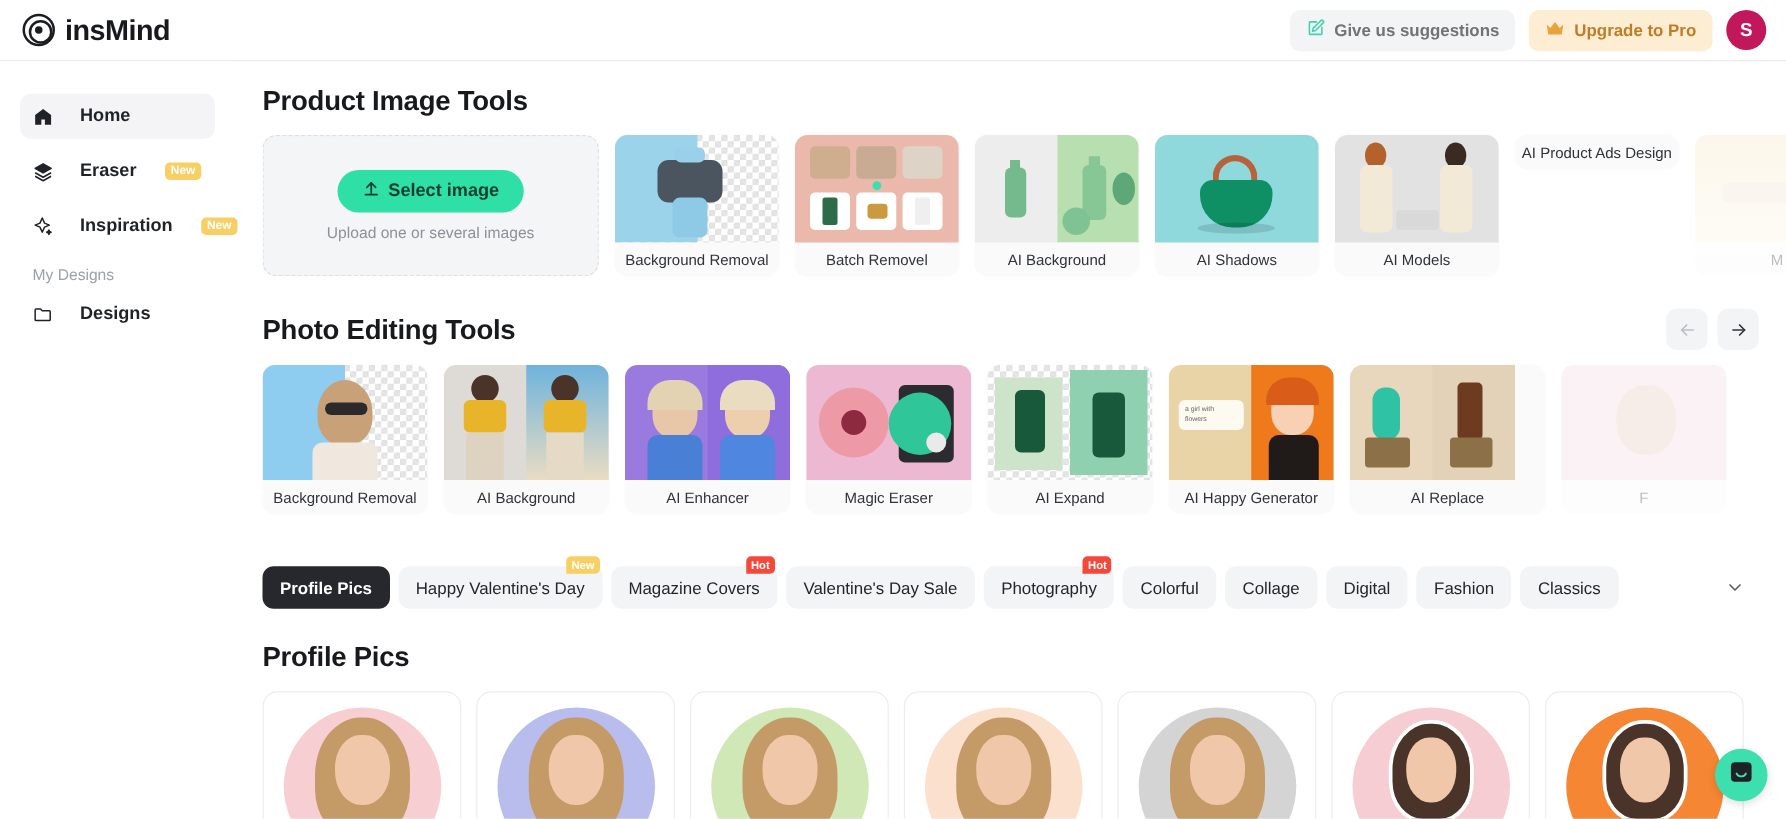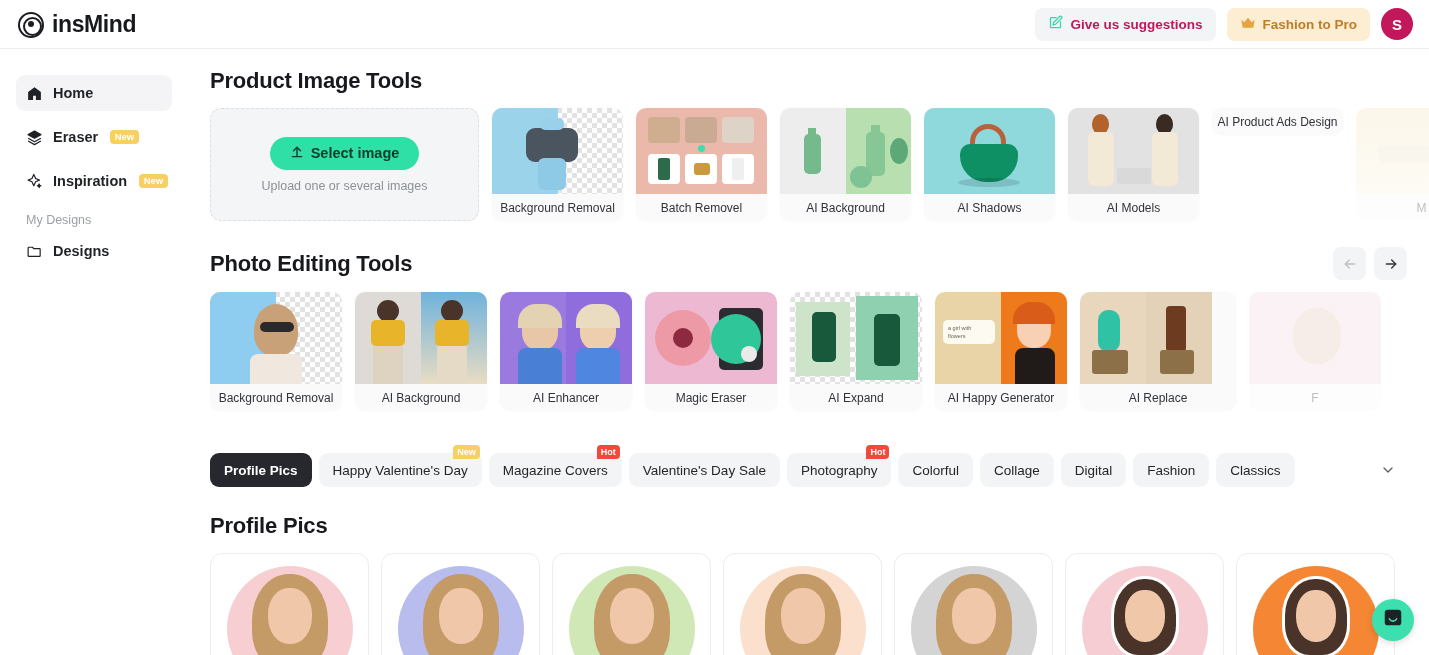--- a/index.html
+++ b/index.html
@@ -12,21 +12,21 @@
   }
 
   
   .header {
     position: absolute; top: 0; left: 0;
     width: 1429px; height: 49px;
     background: #ffffff;
     border-bottom: 1px solid #ececf0;
     display: flex; align-items: center;
   }
-  .logo { display: flex; align-items: flex-end; gap: 8px; margin-left: 18px; }
+  .logo { display: flex; align-items: center; gap: 8px; margin-left: 18px; }
   .logo-mark {
     width: 26px; height: 26px; border-radius: 50%;
     border: 2.5px solid #1b1d21;
     position: relative; flex: 0 0 auto;
   }
   .logo-mark::before {
     content: ""; position: absolute; top: 3px; left: 3px;
     width: 15px; height: 15px; border-radius: 50%;
     border: 2px solid #1b1d21;
   }
@@ -41,38 +41,38 @@
 
   .header-right {
     margin-left: auto; margin-right: 16px;
     display: flex; align-items: center; gap: 11px;
   }
   .hbtn {
     display: flex; align-items: center; gap: 7px;
     height: 33px; padding: 0 13px; border-radius: 8px;
     font-size: 13.5px; font-weight: 600; cursor: pointer; white-space: nowrap;
   }
-  .hbtn.suggest { background: #f3f4f6; color: #be185d; }
+  .hbtn.suggest { background: #f3f4f6; color: #737373; }
   .hbtn.upgrade { background: #fdedd3; color: #c17d26; }
   .avatar {
     width: 32px; height: 32px; border-radius: 50%;
     background: #c2185b; color: #fff;
     display: flex; align-items: center; justify-content: center;
     font-size: 15px; font-weight: 600; cursor: pointer;
   }
 
   
   .sidebar {
     position: absolute; top: 49px; left: 0;
     width: 186px; height: 606px;
     background: #ffffff;
     padding-top: 26px;
   }
   .nav-item {
-    display: flex; align-items: center; gap: 10px;
+    display: flex; align-items: center; gap: 21px;
     height: 36px; margin: 0 14px 8px 16px; padding: 0 10px;
     border-radius: 9px; cursor: pointer;
     font-size: 14.5px; font-weight: 600; color: #1f2227;
   }
   .nav-item.active { background: #f4f4f6; }
   .nav-icon { width: 17px; height: 17px; flex: 0 0 auto; display:block; }
   .badge-new {
     background: #f7cf62; color: #fff;
     font-size: 9.5px; font-weight: 700; line-height: 1;
     padding: 2.5px 4.5px; border-radius: 4px; margin-left: 2px;
@@ -212,21 +212,21 @@
           </svg>
       </span>
       <span>Give us suggestions</span>
     </div>
     <div class="hbtn upgrade">
       <span>
         <svg width="16" height="14" viewBox="0 0 24 20" fill="#e8a33d">
             <path d="M2 5l4.5 4L12 2l5.5 7L22 5l-2 12H4z"></path>
           </svg>
       </span>
-      <span>Fashion to Pro</span>
+      <span>Upgrade to Pro</span>
     </div>
     <div class="avatar">
       <span>S</span>
     </div>
   </div>
 </div>
 
 <nav class="sidebar">
   <div class="nav-item active">
     <span class="nav-icon">

